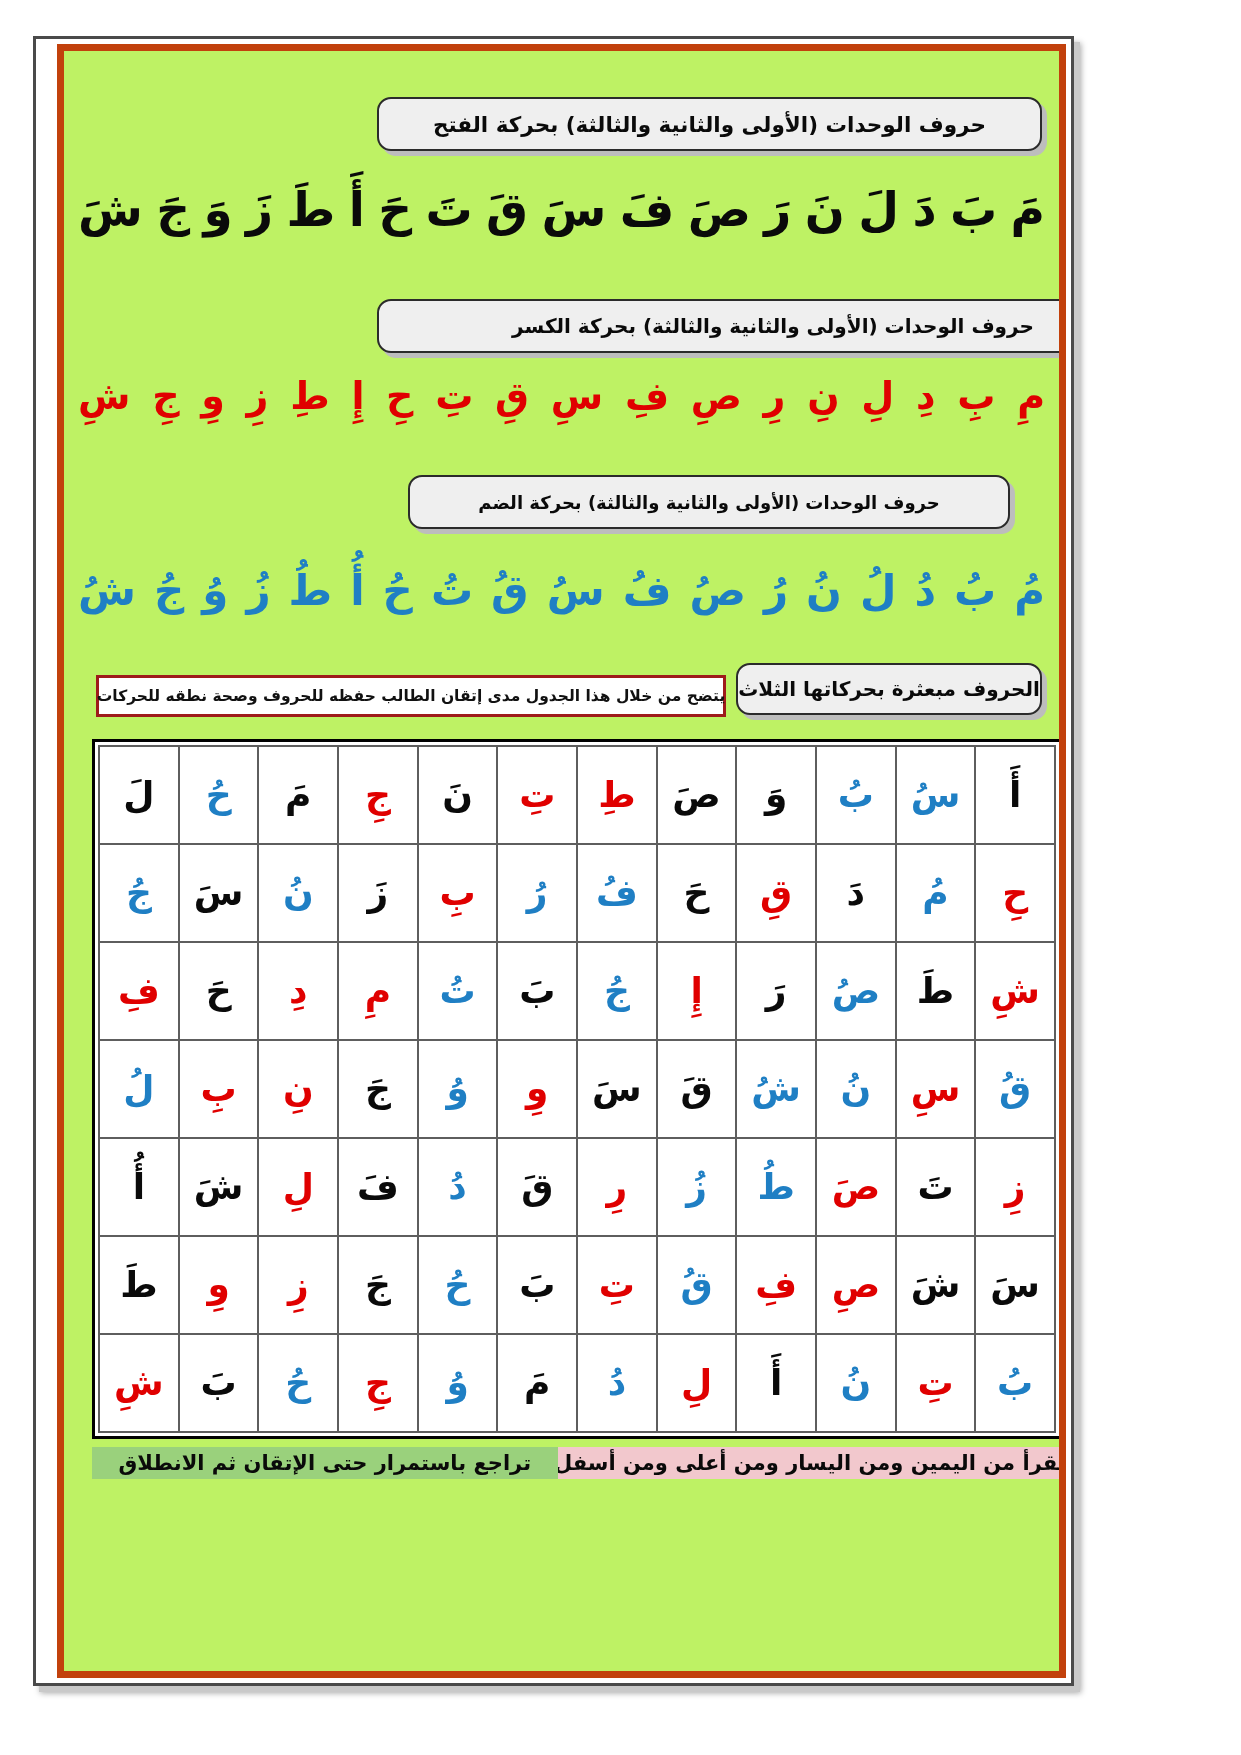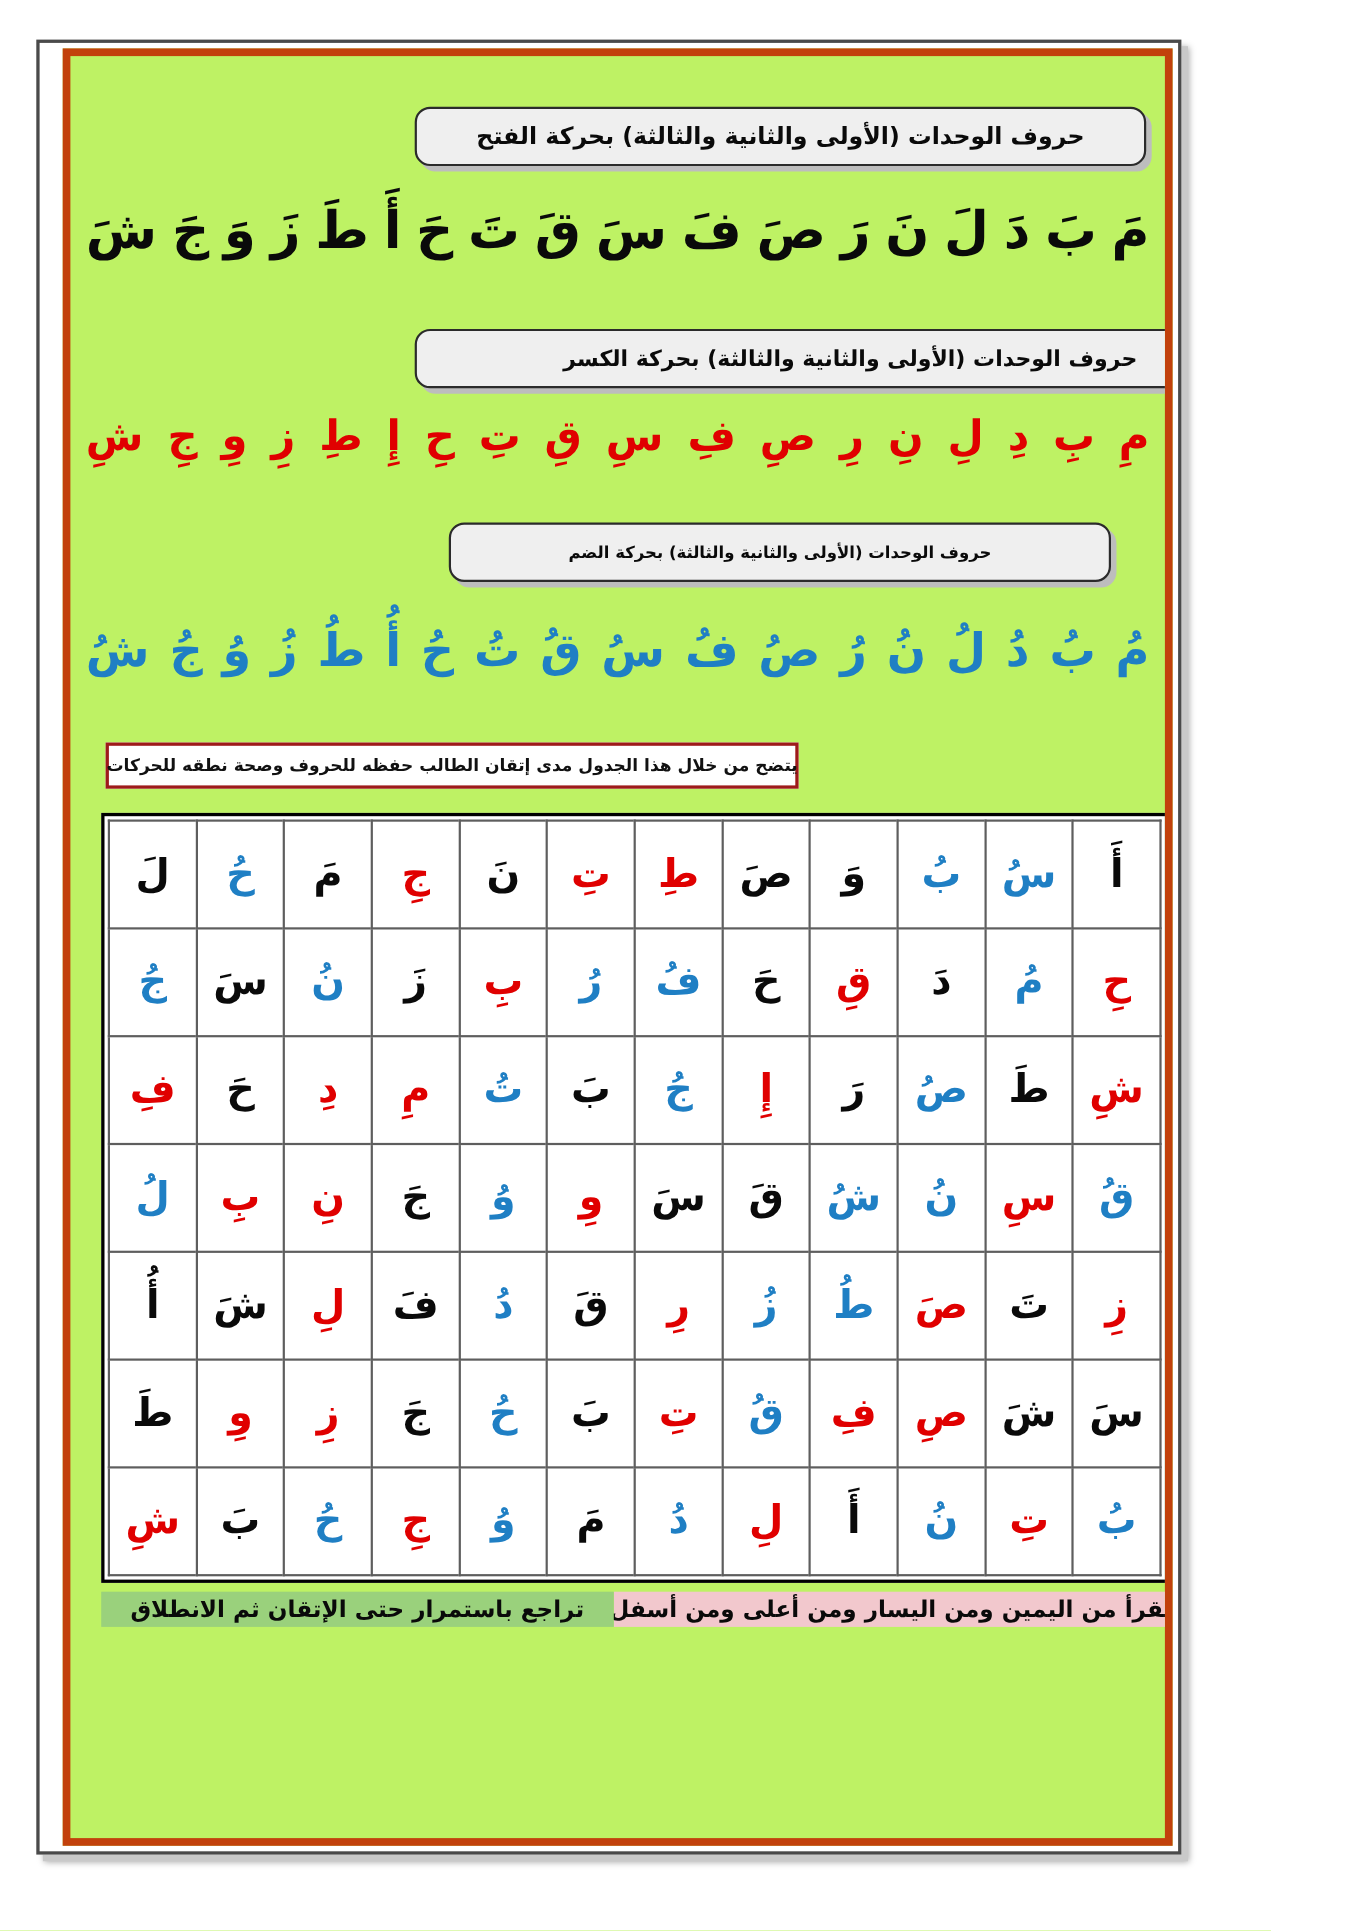--- a/index.html
+++ b/index.html
@@ -37,21 +37,21 @@
     box-shadow:5px 5px 0 0 #bdbdbd;
     display:flex;align-items:center;justify-content:center;
     font-weight:bold;
     color:#0a0a0a;
     letter-spacing:0px;
     box-sizing:border-box;
     white-space:nowrap;
   }
   .tc1{left:313px;top:46px;width:665px;height:54px;font-size:21.5px;}
   .tc2{left:313px;top:248px;width:792px;height:54px;font-size:20px;}
-  .tc3{left:344px;top:424px;width:602px;height:54px;font-size:15px;}
+  .tc3{left:344px;top:424px;width:602px;height:54px;font-size:18px;}
   .tc4{left:672px;top:612px;width:306px;height:52px;font-size:20px;}
 
   
   .letters{
     position:absolute;
     left:14px;right:14px;
     display:flex;
     flex-direction:row;
     justify-content:space-between;
     align-items:center;
@@ -198,20 +198,23 @@
         <span>تُ</span>
         <span>حُ</span>
         <span>أُ</span>
         <span>طُ</span>
         <span>زُ</span>
         <span>وُ</span>
         <span>جُ</span>
         <span>شُ</span>
       </div>
 
+    <div class="title-card tc4">
+      <span>الحروف مبعثرة بحركاتها الثلاث</span>
+    </div>
 
     <div class="note-box">
       <span>يتضح من خلال هذا الجدول مدى إتقان الطالب حفظه للحروف وصحة نطقه للحركات</span>
     </div>
 
     <div class="grid-outer">
       <table class="grid">
         <tbody id="grid-body">
             <tr>
               <td class="k-black">أَ</td>

